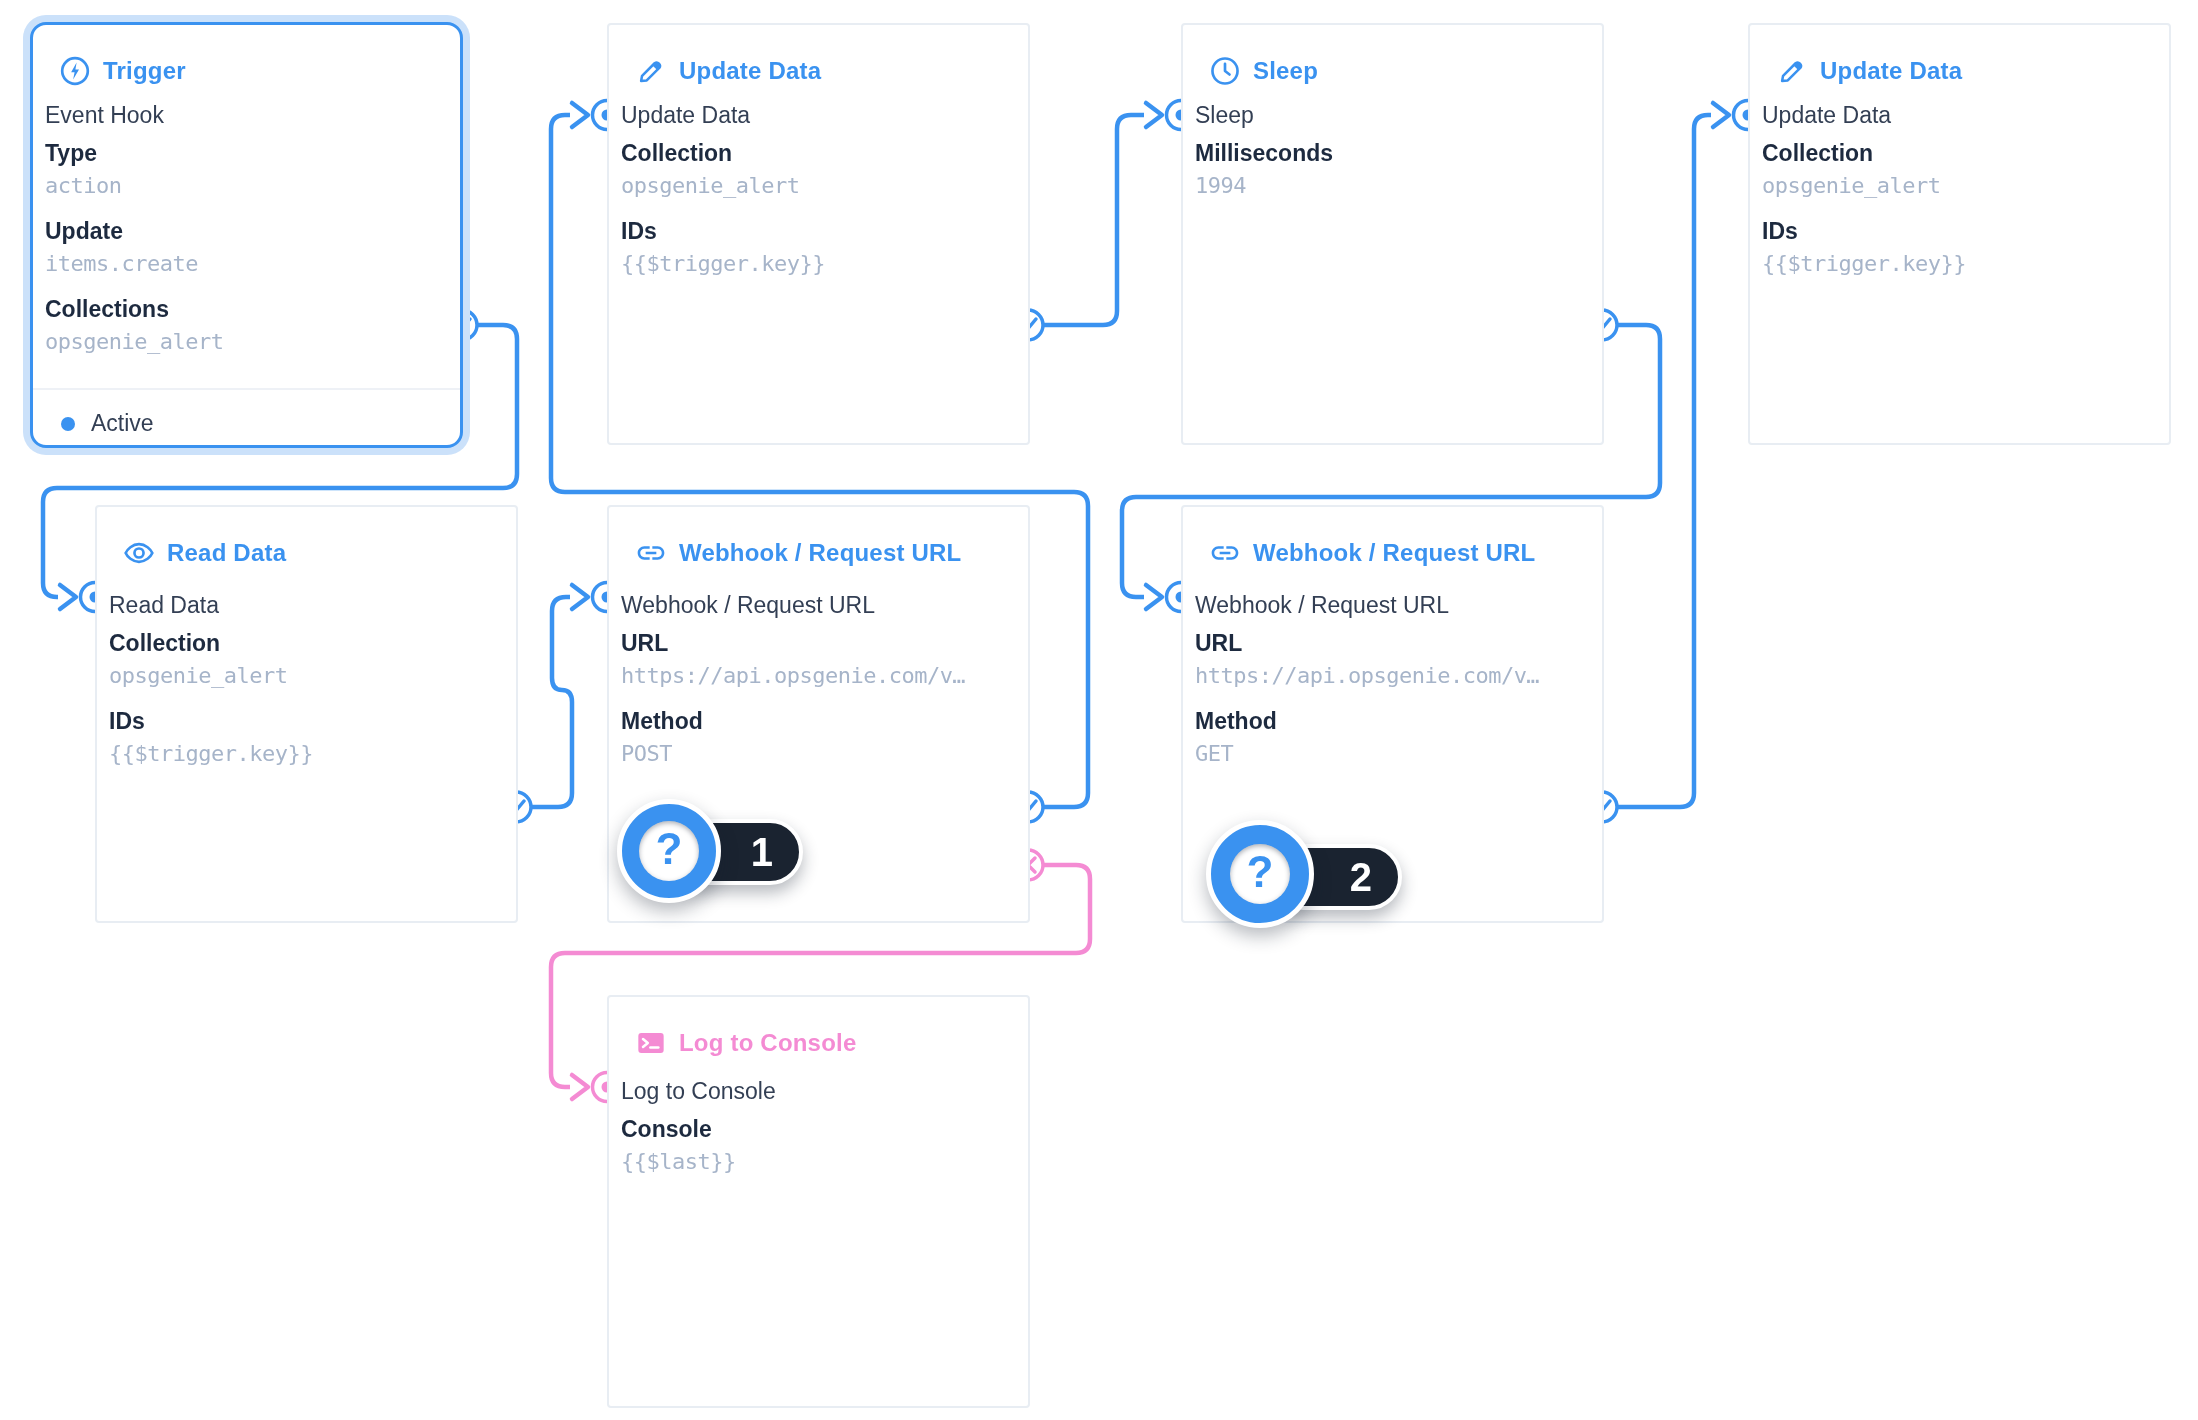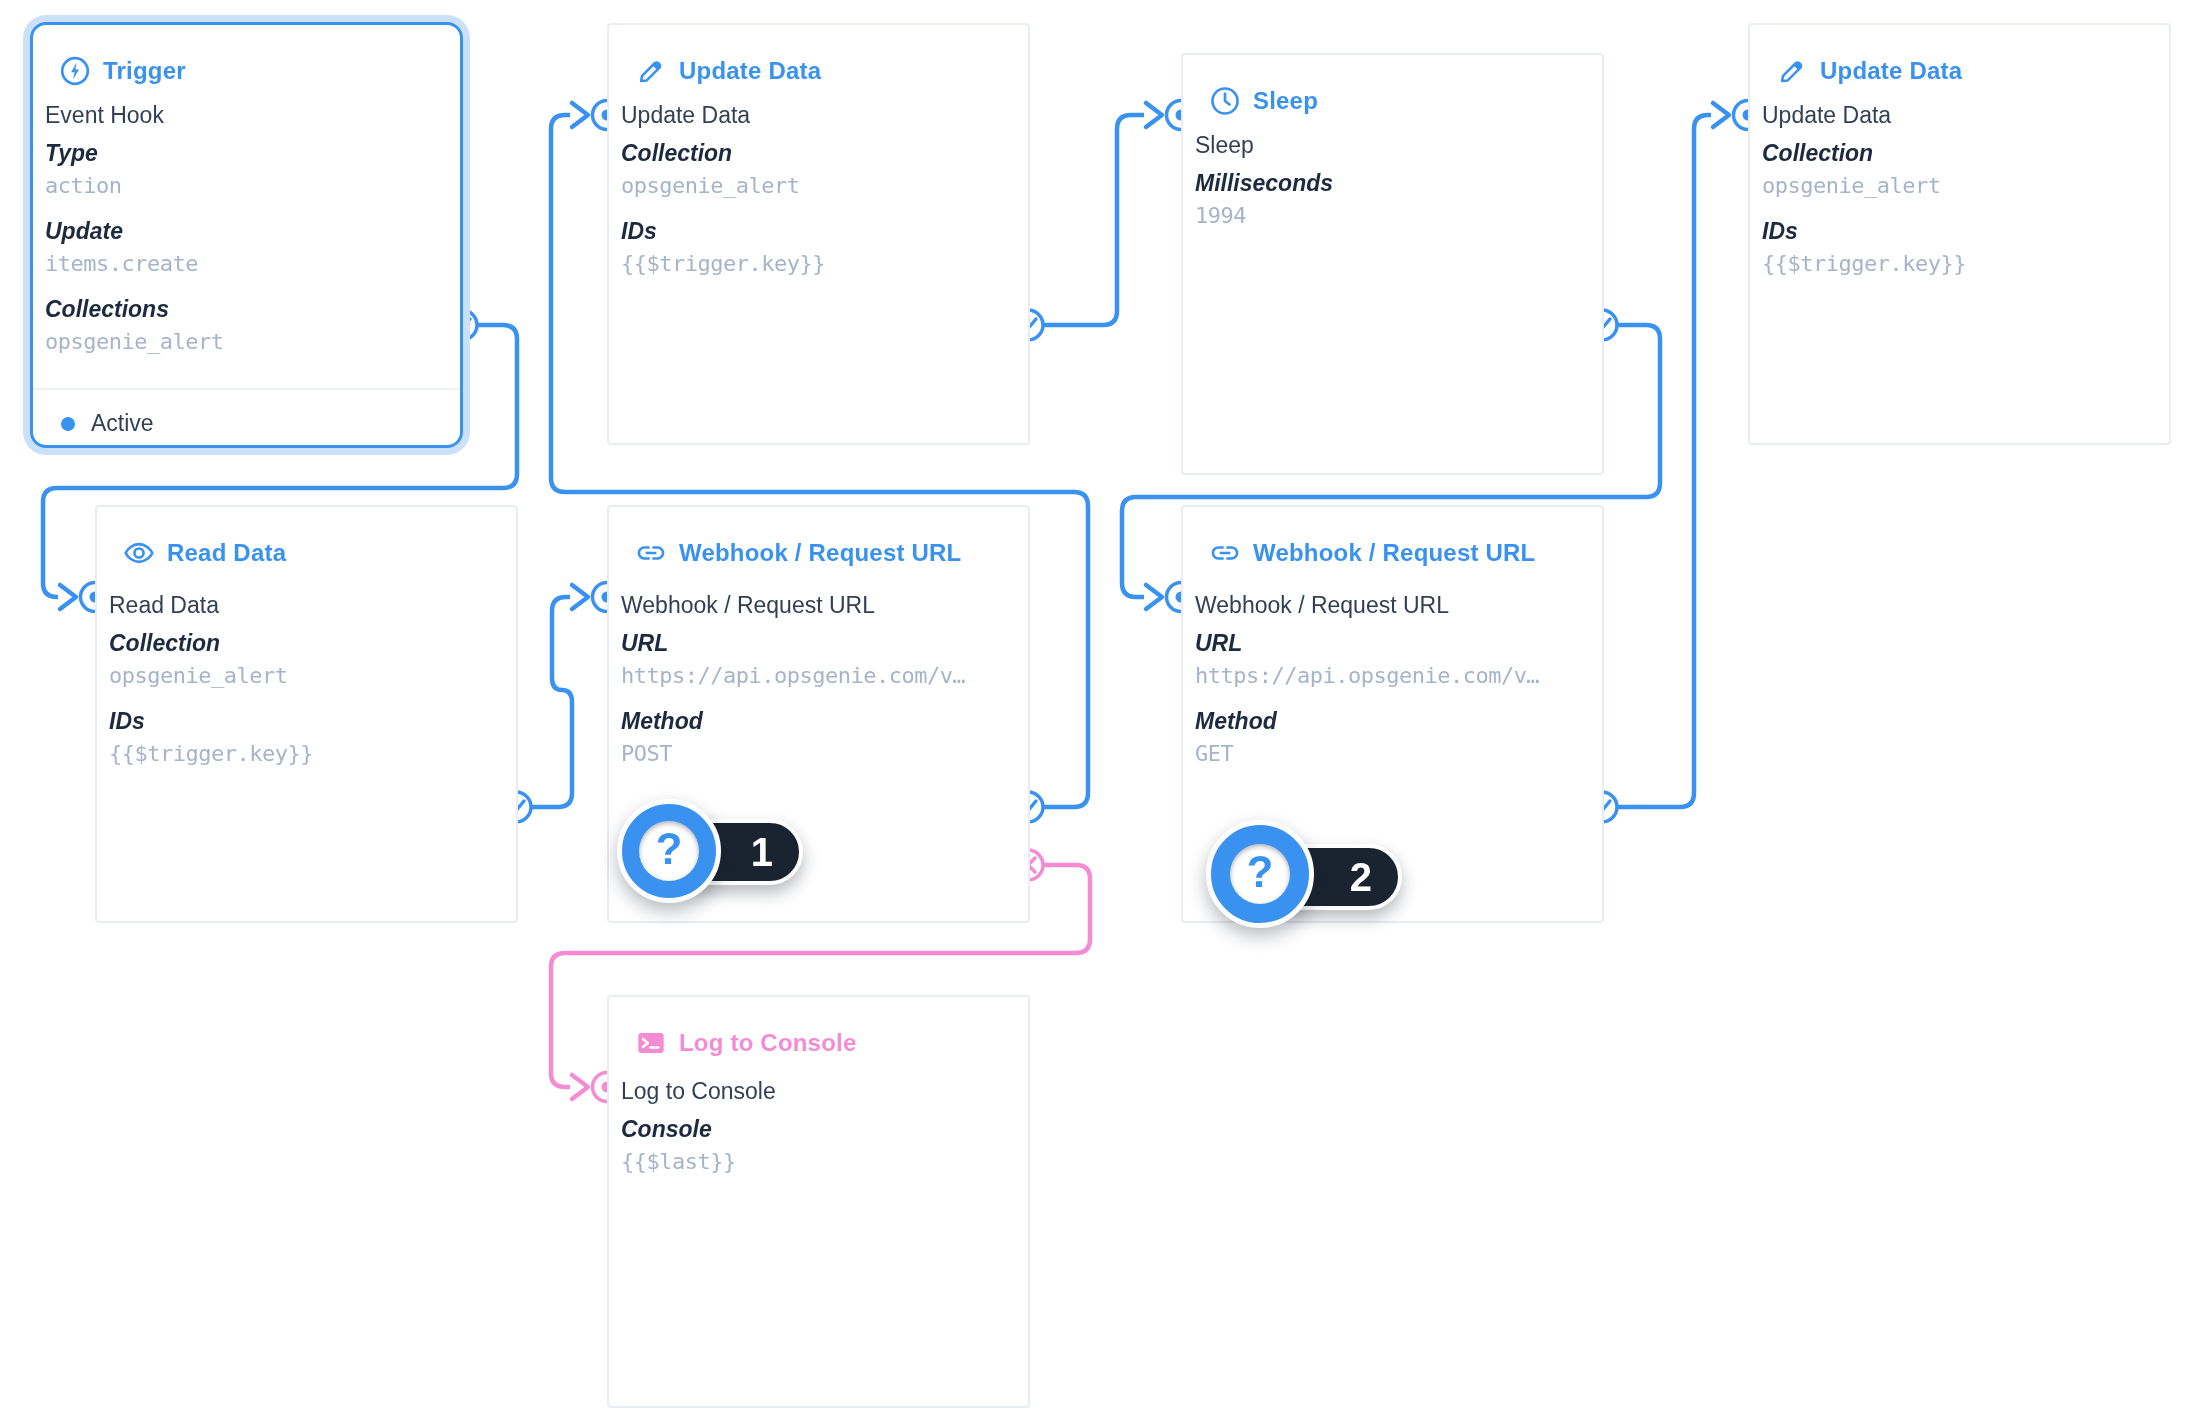--- a/index.html
+++ b/index.html
@@ -31,21 +31,21 @@
   .node{position:absolute;background:#fff;border:2px solid var(--border);
     border-radius:4px;z-index:2;}
   .node.trigger{border:3px solid var(--blue);border-radius:16px;
     box-shadow:0 0 0 7px var(--halo);z-index:3;}
   .n-header{position:absolute;top:30px;left:26px;display:flex;align-items:center;gap:12px;
     color:var(--blue);font-size:24px;font-weight:700;letter-spacing:.2px;}
   .n-header.pink{color:var(--pink);}
   .n-header .icon{width:32px;height:32px;flex:0 0 auto;display:block;}
   .n-body{position:absolute;left:12px;right:16px;}
   .n-name{font-size:23px;line-height:30px;color:var(--name);}
-  .f-label{margin-top:15px;font-size:23px;line-height:30px;font-weight:700;color:var(--label);font-style:italic;}
+  .f-label{margin-top:15px;font-size:23px;line-height:30px;font-weight:700;color:var(--label);}
   .f-label.first{margin-top:8px;}
   .f-value{margin-top:3px;font-size:22px;line-height:30px;color:var(--mono);
     font-family:"DejaVu Sans Mono","Liberation Mono",monospace;letter-spacing:-.5px;
     white-space:nowrap;overflow:hidden;}
   .n-divider{position:absolute;left:0;right:0;top:363px;border-top:2px solid #EEF1F6;}
   .n-footer{position:absolute;left:28px;top:385px;display:flex;align-items:center;gap:16px;
     font-size:23px;color:var(--name);}
   .n-footer .dot{width:14px;height:14px;border-radius:50%;background:var(--blue);}
 
   .qbadge{position:absolute;z-index:4;width:260px;height:120px;}
@@ -187,21 +187,21 @@
     </div>
     <div class="n-body" style="top:75px;">
       <div class="n-name">Update Data</div>
       <div class="f-label first">Collection</div>
       <div class="f-value">opsgenie_alert</div>
       <div class="f-label">IDs</div>
       <div class="f-value">{{$trigger.key}}</div>
     </div>
   </div>
 
-  <div class="node" style="left:1181px;top:23px;width:423px;height:422px;margin-top:30px;">
+  <div class="node" style="left:1181px;top:23px;width:423px;height:422px;">
     <div class="n-header">
       <svg class="icon" viewBox="0 0 24 24">
         <circle cx="12" cy="12" r="9.4" fill="none" stroke="#3A92F0" stroke-width="2"></circle>
         <path d="M12 6.6 V12 L15.4 14.6" fill="none" stroke="#3A92F0" stroke-width="2" stroke-linecap="round" stroke-linejoin="round"></path>
       </svg>
       <span>Sleep</span>
     </div>
     <div class="n-body" style="top:75px;">
       <div class="n-name">Sleep</div>
       <div class="f-label first">Milliseconds</div>

